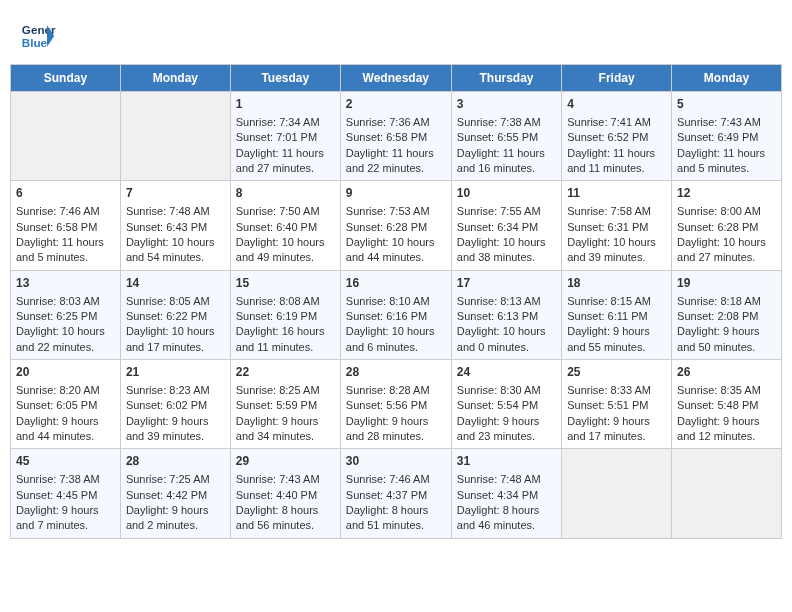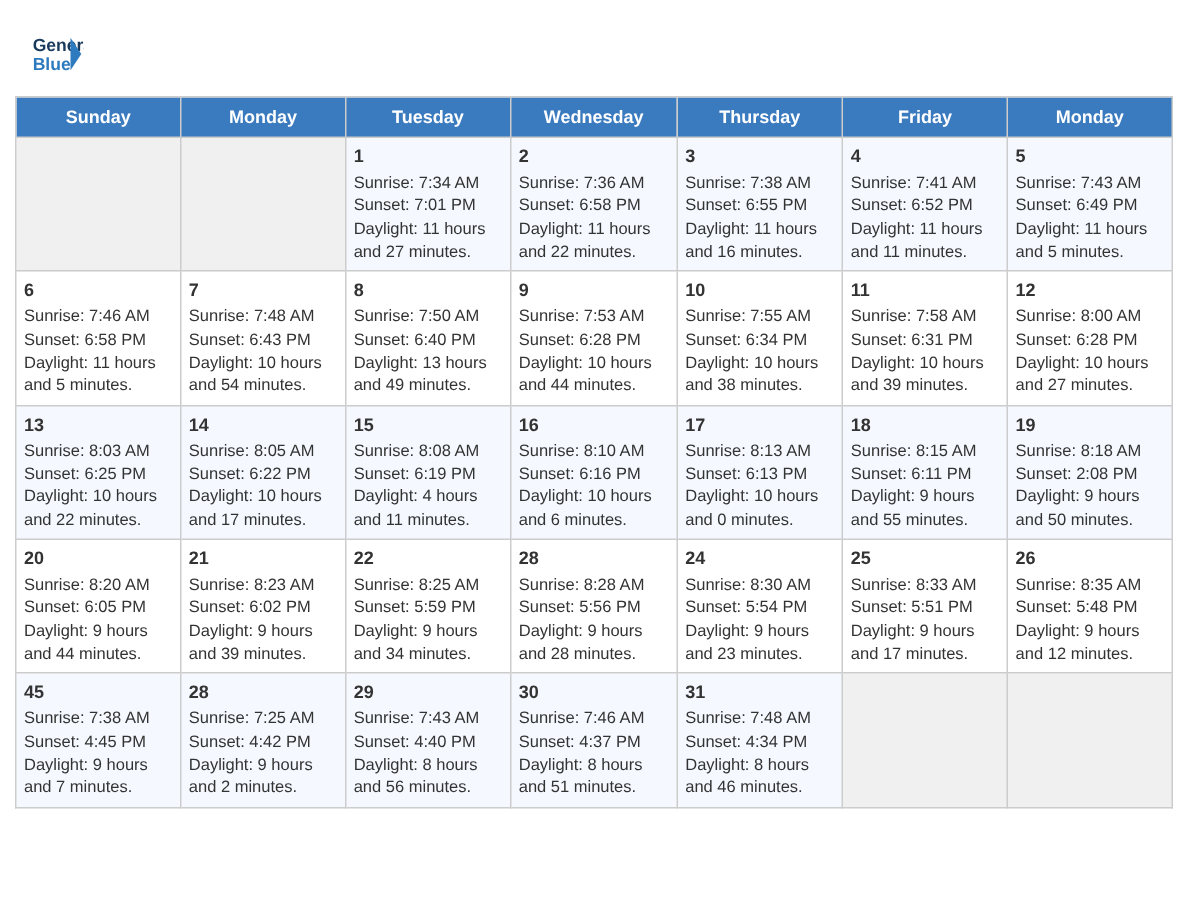--- a/index.html
+++ b/index.html
@@ -112,30 +112,30 @@
         <td class="cell-empty"></td>
         <td><span class="day-num">1</span><span>Sunrise: 7:34 AM</span><br><span>Sunset: 7:01 PM</span><br><span>Daylight: 11 hours and 27 minutes.</span></td>
         <td><span class="day-num">2</span><span>Sunrise: 7:36 AM</span><br><span>Sunset: 6:58 PM</span><br><span>Daylight: 11 hours and 22 minutes.</span></td>
         <td><span class="day-num">3</span><span>Sunrise: 7:38 AM</span><br><span>Sunset: 6:55 PM</span><br><span>Daylight: 11 hours and 16 minutes.</span></td>
         <td><span class="day-num">4</span><span>Sunrise: 7:41 AM</span><br><span>Sunset: 6:52 PM</span><br><span>Daylight: 11 hours and 11 minutes.</span></td>
         <td><span class="day-num">5</span><span>Sunrise: 7:43 AM</span><br><span>Sunset: 6:49 PM</span><br><span>Daylight: 11 hours and 5 minutes.</span></td>
       </tr>
       <tr>
         <td><span class="day-num">6</span><span>Sunrise: 7:46 AM</span><br><span>Sunset: 6:58 PM</span><br><span>Daylight: 11 hours and 5 minutes.</span></td>
         <td><span class="day-num">7</span><span>Sunrise: 7:48 AM</span><br><span>Sunset: 6:43 PM</span><br><span>Daylight: 10 hours and 54 minutes.</span></td>
-        <td><span class="day-num">8</span><span>Sunrise: 7:50 AM</span><br><span>Sunset: 6:40 PM</span><br><span>Daylight: 13 hours and 49 minutes.</span></td>
+        <td><span class="day-num">8</span><span>Sunrise: 7:50 AM</span><br><span>Sunset: 6:40 PM</span><br><span>Daylight: 10 hours and 49 minutes.</span></td>
         <td><span class="day-num">9</span><span>Sunrise: 7:53 AM</span><br><span>Sunset: 6:28 PM</span><br><span>Daylight: 10 hours and 44 minutes.</span></td>
         <td><span class="day-num">10</span><span>Sunrise: 7:55 AM</span><br><span>Sunset: 6:34 PM</span><br><span>Daylight: 10 hours and 38 minutes.</span></td>
         <td><span class="day-num">11</span><span>Sunrise: 7:58 AM</span><br><span>Sunset: 6:31 PM</span><br><span>Daylight: 10 hours and 39 minutes.</span></td>
         <td><span class="day-num">12</span><span>Sunrise: 8:00 AM</span><br><span>Sunset: 6:28 PM</span><br><span>Daylight: 10 hours and 27 minutes.</span></td>
       </tr>
       <tr>
         <td><span class="day-num">13</span><span>Sunrise: 8:03 AM</span><br><span>Sunset: 6:25 PM</span><br><span>Daylight: 10 hours and 22 minutes.</span></td>
         <td><span class="day-num">14</span><span>Sunrise: 8:05 AM</span><br><span>Sunset: 6:22 PM</span><br><span>Daylight: 10 hours and 17 minutes.</span></td>
-        <td><span class="day-num">15</span><span>Sunrise: 8:08 AM</span><br><span>Sunset: 6:19 PM</span><br><span>Daylight: 4 hours and 11 minutes.</span></td>
+        <td><span class="day-num">15</span><span>Sunrise: 8:08 AM</span><br><span>Sunset: 6:19 PM</span><br><span>Daylight: 16 hours and 11 minutes.</span></td>
         <td><span class="day-num">16</span><span>Sunrise: 8:10 AM</span><br><span>Sunset: 6:16 PM</span><br><span>Daylight: 10 hours and 6 minutes.</span></td>
         <td><span class="day-num">17</span><span>Sunrise: 8:13 AM</span><br><span>Sunset: 6:13 PM</span><br><span>Daylight: 10 hours and 0 minutes.</span></td>
         <td><span class="day-num">18</span><span>Sunrise: 8:15 AM</span><br><span>Sunset: 6:11 PM</span><br><span>Daylight: 9 hours and 55 minutes.</span></td>
         <td><span class="day-num">19</span><span>Sunrise: 8:18 AM</span><br><span>Sunset: 2:08 PM</span><br><span>Daylight: 9 hours and 50 minutes.</span></td>
       </tr>
       <tr>
         <td><span class="day-num">20</span><span>Sunrise: 8:20 AM</span><br><span>Sunset: 6:05 PM</span><br><span>Daylight: 9 hours and 44 minutes.</span></td>
         <td><span class="day-num">21</span><span>Sunrise: 8:23 AM</span><br><span>Sunset: 6:02 PM</span><br><span>Daylight: 9 hours and 39 minutes.</span></td>
         <td><span class="day-num">22</span><span>Sunrise: 8:25 AM</span><br><span>Sunset: 5:59 PM</span><br><span>Daylight: 9 hours and 34 minutes.</span></td>
         <td><span class="day-num">28</span><span>Sunrise: 8:28 AM</span><br><span>Sunset: 5:56 PM</span><br><span>Daylight: 9 hours and 28 minutes.</span></td>

